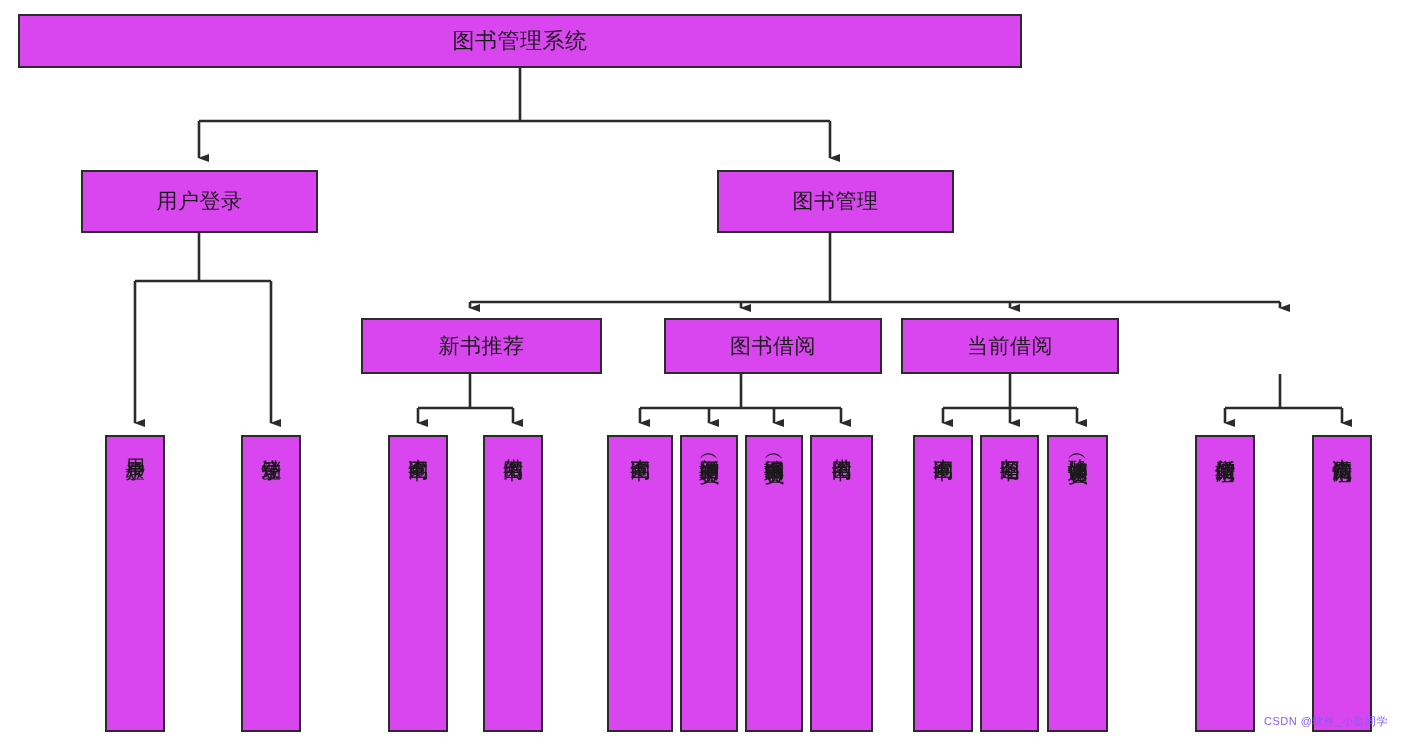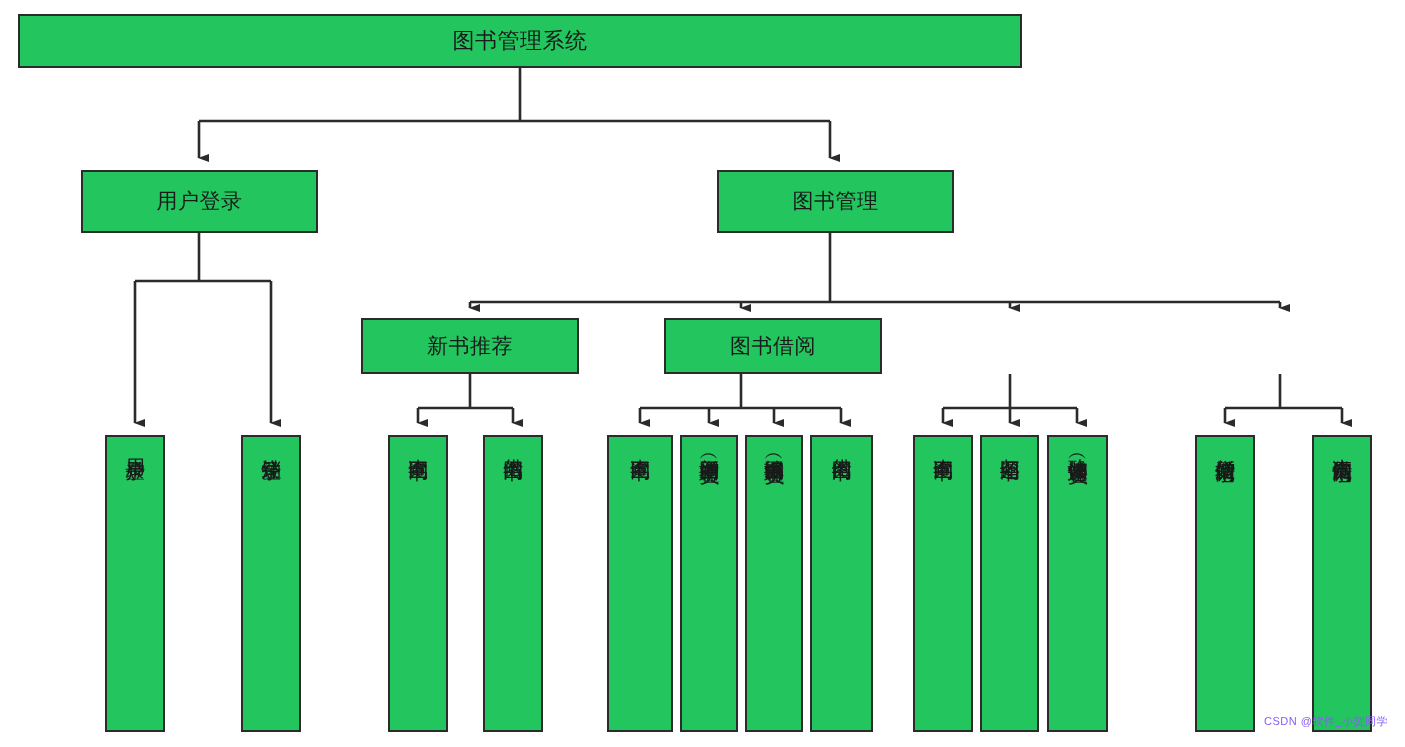--- a/index.html
+++ b/index.html
@@ -25,21 +25,21 @@
     left: 0;
     top: 0;
     width: 1405px;
     height: 747px;
     pointer-events: none;
   }
   .node {
     position: absolute;
     box-sizing: border-box;
     border: 2px solid #2b2b2b;
-    background: #22c55e;
+    background: #d946ef;
     display: flex;
     align-items: center;
     justify-content: center;
     text-align: center;
     font-size: 21px;
     line-height: 1.25;
     color: #1a1a1a;
     letter-spacing: 0.5px;
   }
   .node.root       { font-size: 22px; }
@@ -126,22 +126,23 @@
       <path d="M1225,408 L1225,423" marker-end="url(#arrow)"></path>
       <path d="M1342,408 L1342,423" marker-end="url(#arrow)"></path>
     </g>
   </svg>
 
   <div class="node root" style="left:18px; top:14px; width:1004px; height:54px;">图书管理系统</div>
 
   <div class="node level2" style="left:81px; top:170px; width:237px; height:63px;">用户登录</div>
   <div class="node level2" style="left:717px; top:170px; width:237px; height:63px;">图书管理</div>
 
-  <div class="node level3" style="left:361px; top:318px; width:218px; height:56px;">新书推荐</div>
+  <div class="node level3" style="left:361px; top:318px; width:241px; height:56px;">新书推荐</div>
   <div class="node level3" style="left:664px; top:318px; width:218px; height:56px;">图书借阅</div>
+  <div class="node level3" style="left:901px; top:318px; width:218px; height:56px;">当前借阅</div>
 
   <div class="node leaf" style="left:105px; top:435px; width:60px; height:297px;">
     <span class="vtext">用户登录</span>
   </div>
   <div class="node leaf" style="left:241px; top:435px; width:60px; height:297px;">
     <span class="vtext">注销登录</span>
   </div>
 
   <div class="node leaf" style="left:388px; top:435px; width:60px; height:297px;">
     <span class="vtext">查询图书</span>

